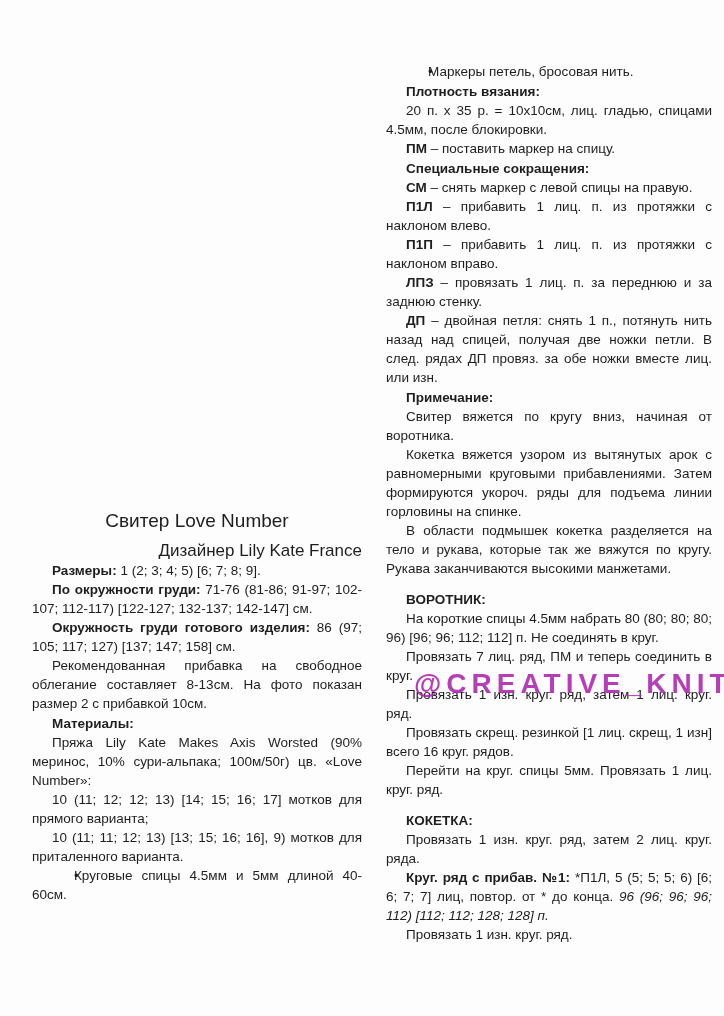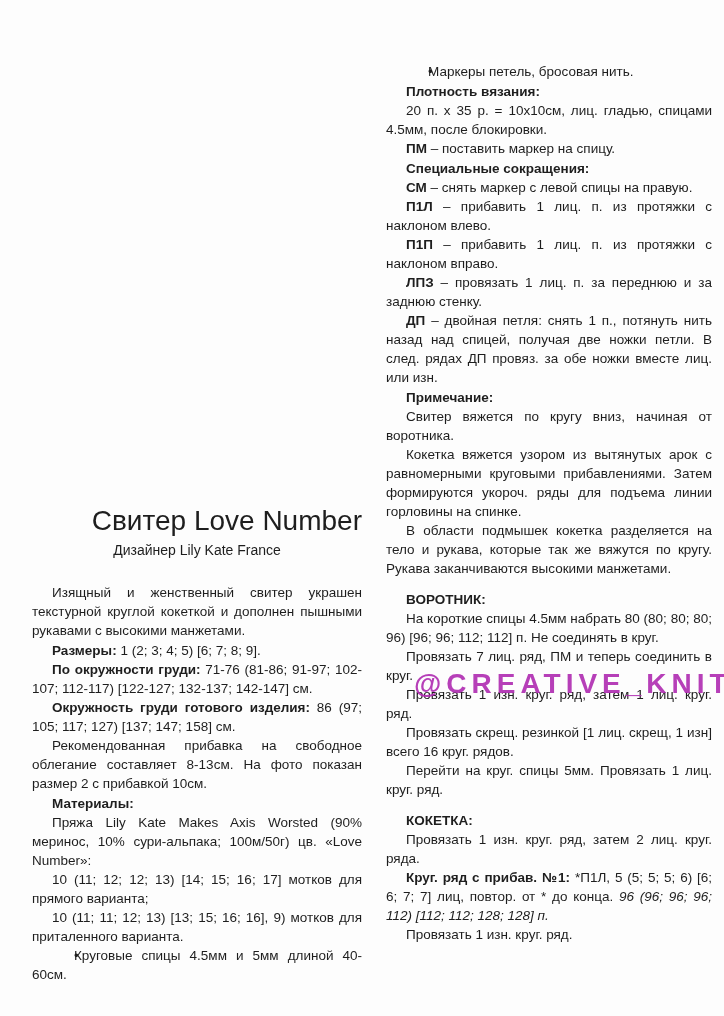--- a/index.html
+++ b/index.html
@@ -29,28 +29,28 @@
   .p {
     text-align: justify;
     text-indent: 20px;
   }
   .gap    { margin-top: 1px; }
   .biggap { margin-top: 12px; }
   b { font-weight: bold; }
   i { font-style: italic; }
   .spacer { height: 446px; }
   .title {
-    font-size: 28px;
+    font-size: 19px;
     font-weight: normal;
-    text-align: right;
+    text-align: center;
     line-height: 26px;
   }
   .subtitle {
-    font-size: 14px;
-    text-align: center;
+    font-size: 17px;
+    text-align: right;
     margin-top: 7px;
   }
   .intro { margin-top: 23px; }
   .bullet-char {
     display: inline-block;
     width: 0;
     transform: translateX(2px);
   }
   .bullet-sp { display:inline-block; width: 22px; }
   .watermark {
@@ -69,21 +69,20 @@
 <body>
 
 <div class="page">
 
   <div class="col col-left">
     <div class="spacer"></div>
 
     <h1 class="title">Свитер Love Number</h1>
     <div class="subtitle">Дизайнер Lily Kate France</div>
 
-    <p class="p intro">Изящный и женственный свитер украшен текстурной круглой кокеткой и дополнен пышными рукавами с высокими манжетами.</p>
 
     <p class="p gap"><b>Размеры:</b><span> 1 (2; 3; 4; 5) [6; 7; 8; 9].</span></p>
     <p class="p"><b>По окружности груди:</b><span> 71-76 (81-86; 91-97; 102-107; 112-117) [122-127; 132-137; 142-147] см.</span></p>
     <p class="p"><b>Окружность груди готового изделия:</b><span> 86 (97; 105; 117; 127) [137; 147; 158] см.</span></p>
     <p class="p">Рекомендованная прибавка на свободное облегание составляет 8-13см. На фото показан размер 2 с прибавкой 10см.</p>
 
     <p class="p gap"><b>Материалы:</b></p>
     <p class="p">Пряжа Lily Kate Makes Axis Worsted (90% меринос, 10% сури-альпака; 100м/50г) цв. «Love Number»:</p>
     <p class="p">10 (11; 12; 12; 13) [14; 15; 16; 17] мотков для прямого варианта;</p>
     <p class="p">10 (11; 11; 12; 13) [13; 15; 16; 16], 9) мотков для приталенного варианта.</p>

